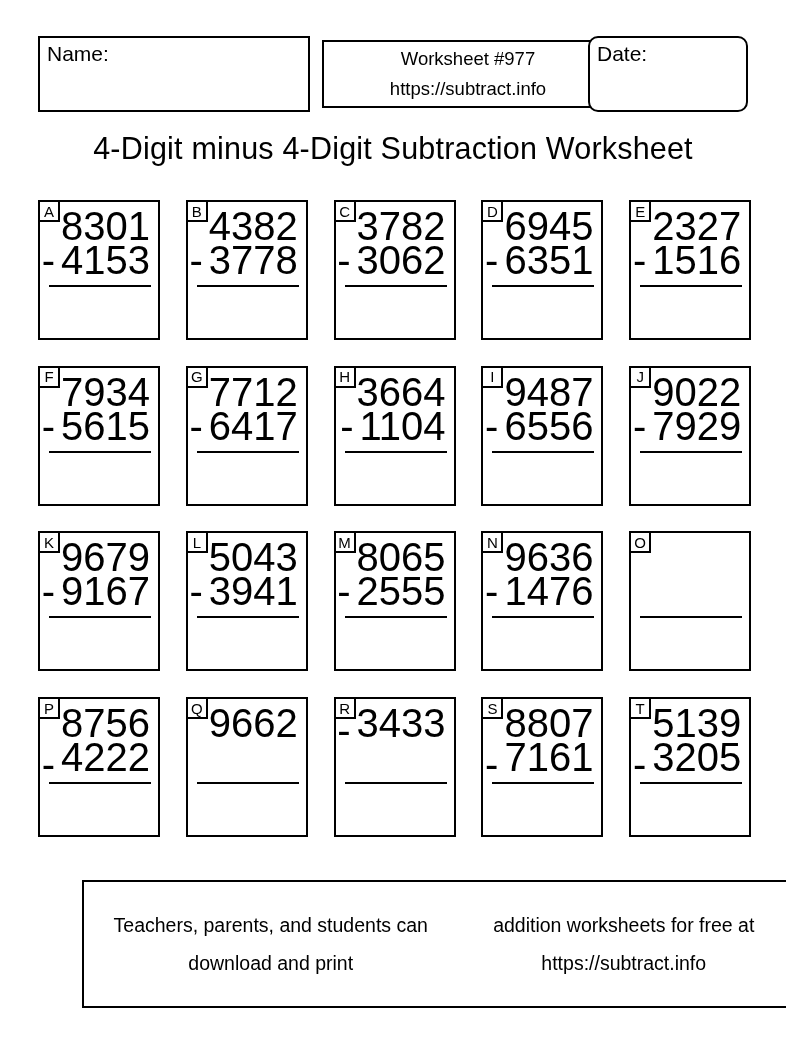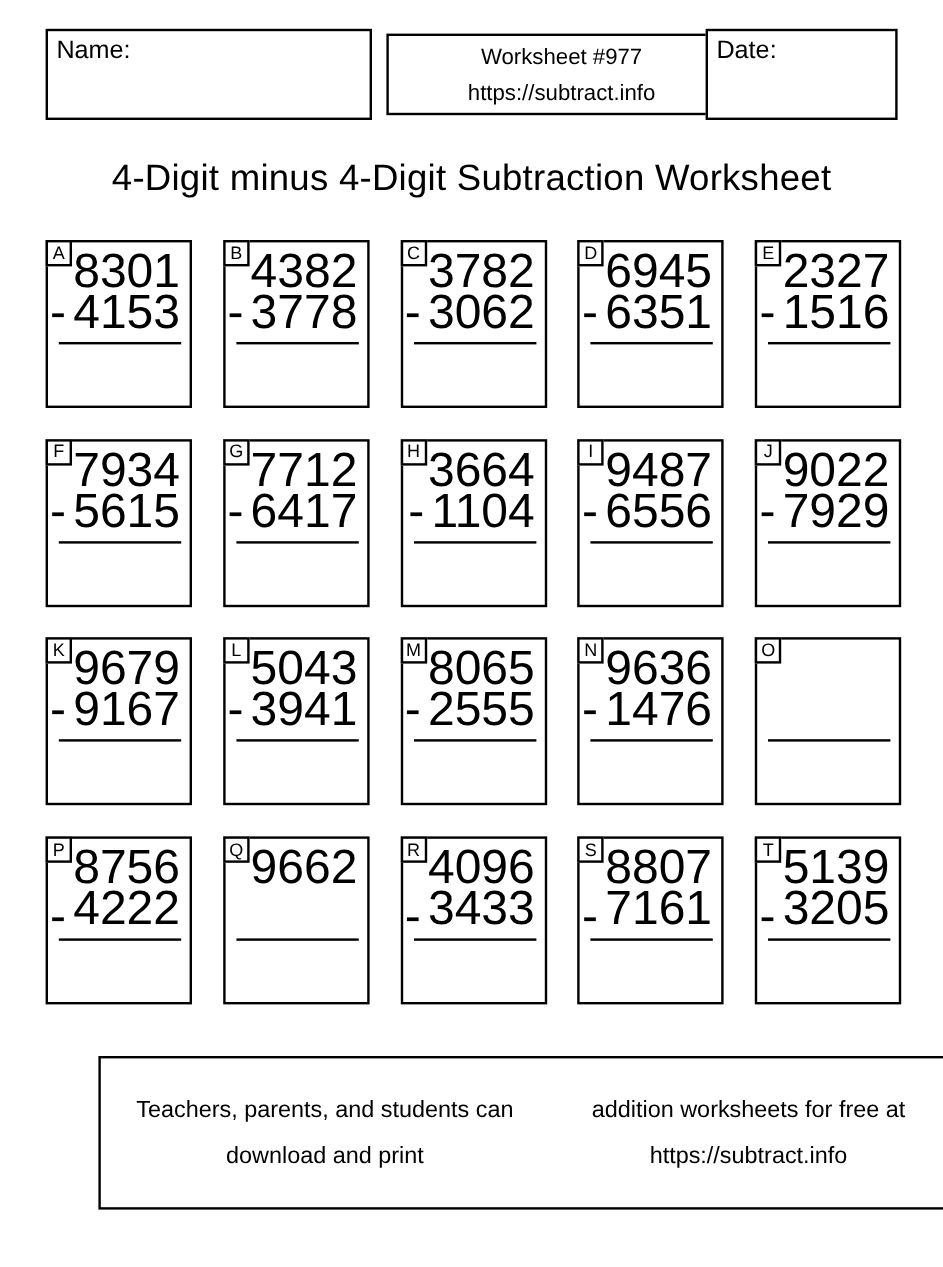--- a/index.html
+++ b/index.html
@@ -12,23 +12,24 @@
     color: #000000;
     font-family: "Liberation Sans", sans-serif;
     overflow: hidden;
   }
 
   
   .hbox {
     position: absolute;
     border: 2px solid #000;
     background: #fff;
+    margin-top: 12px;
   }
   #name-box   { left: 38px;  top: 24px; width: 272px; height: 76px; padding: 4px 7px; font-size: 21px; }
-  #date-box   { left: 588px; top: 24px; width: 160px; height: 76px; padding: 4px 7px; font-size: 21px; }
+  #date-box   { left: 588px; top: 24px; width: 160px; height: 76px; padding: 4px 7px; font-size: 21px; border-radius: 10px; }
   #worksheet-box {
     left: 322px; top: 28px; width: 292px; height: 68px;
     display: flex; flex-direction: column; align-items: center; justify-content: center;
     font-size: 18.5px; line-height: 30px; text-align: center;
   }
 
   
   #title {
     position: absolute; left: 0; top: 131px; width: 100%;
     text-align: center; font-size: 30.5px; letter-spacing: 0.2px;
@@ -317,21 +318,20 @@
     </div>
     <div class="answer-line"></div>
     <div class="answer-space"></div>
   </div>
 
   <div class="cell low-minus">
     <div class="corner">
       <span>R</span>
     </div>
     <div class="nums">
-      <div class="minuend">4096</div>
       <div>
         <span class="op">-</span><span class="subtrahend">3433</span>
       </div>
     </div>
     <div class="answer-line"></div>
     <div class="answer-space"></div>
   </div>
 
   <div class="cell low-minus">
     <div class="corner">

